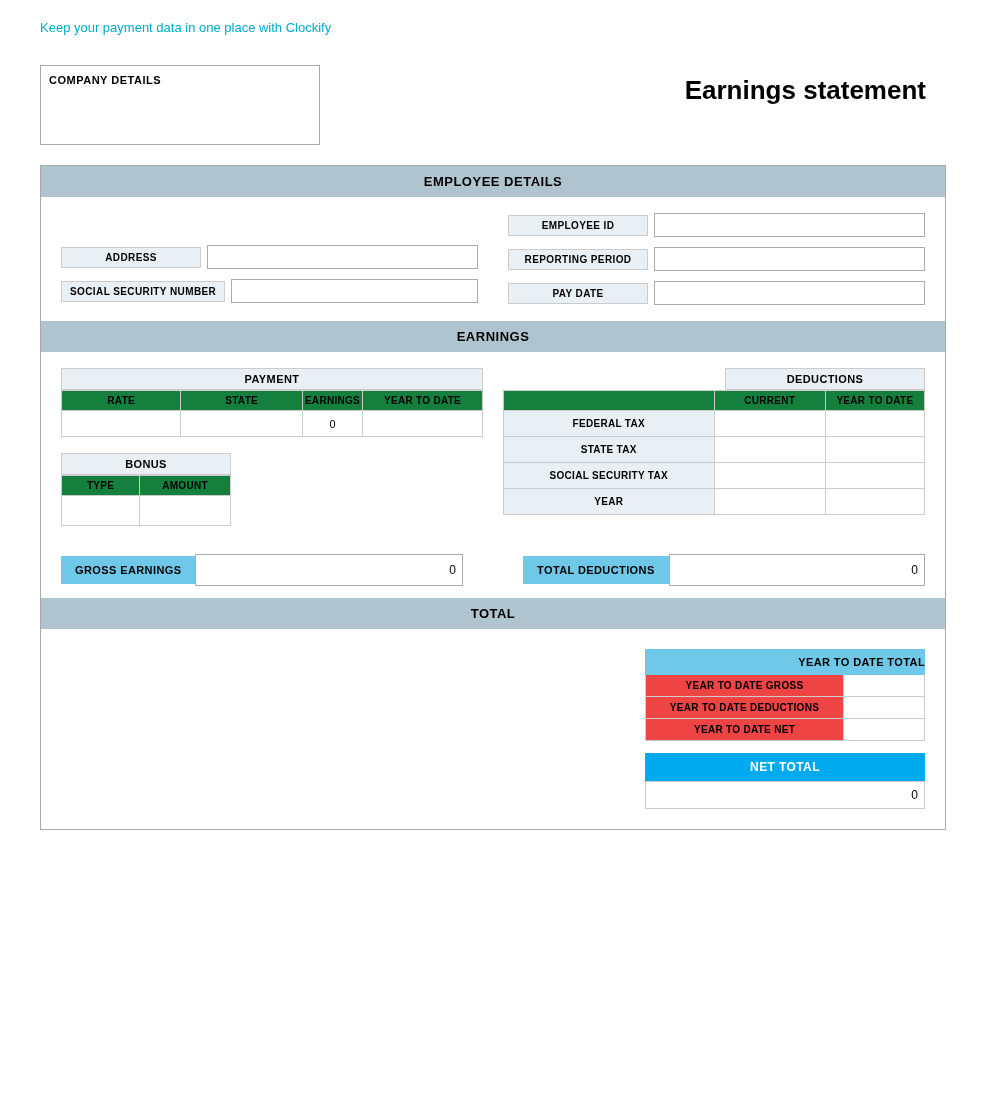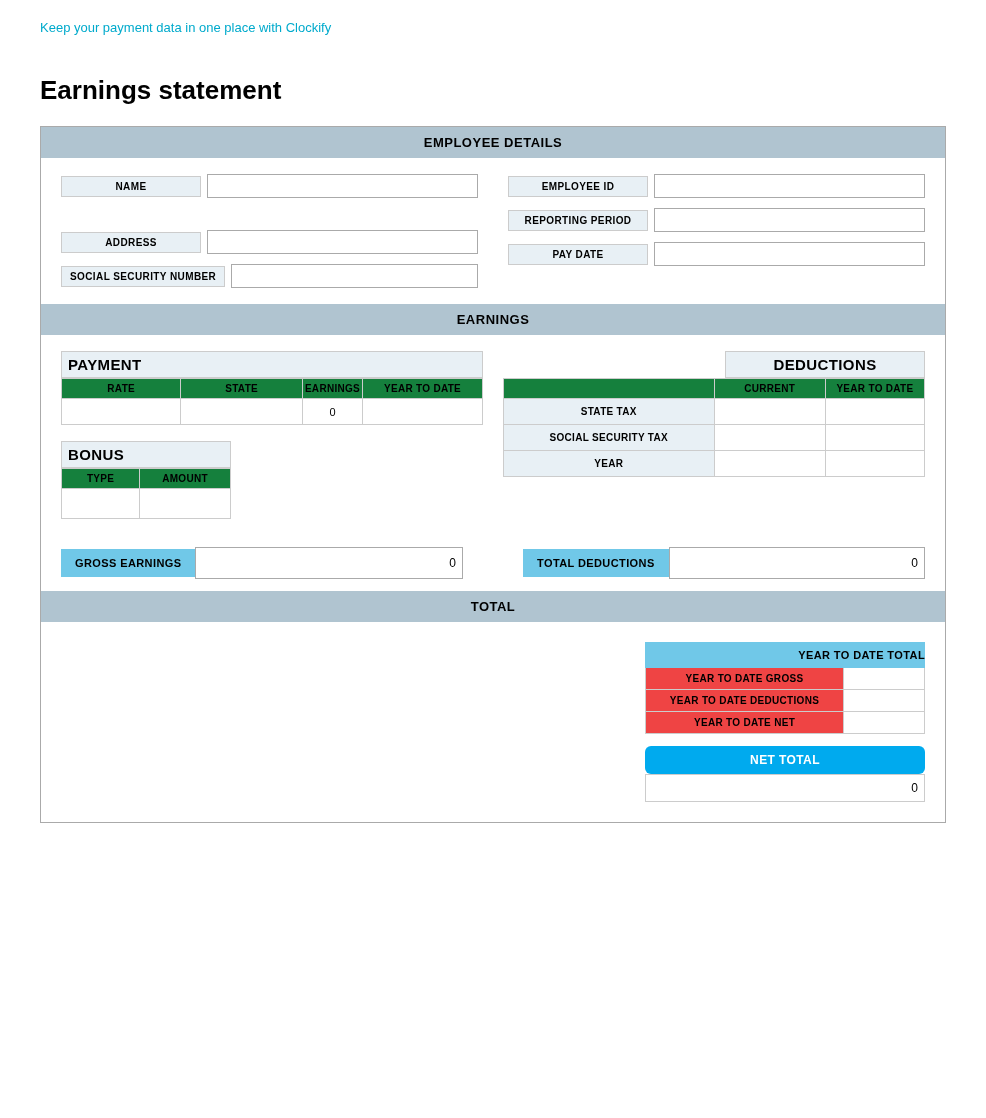--- a/index.html
+++ b/index.html
@@ -84,26 +84,27 @@
     .earnings-body {
       display: flex;
       gap: 20px;
       padding: 16px 20px;
     }
     
     .payment-side { flex: 1; }
     .deductions-side { flex: 1; display: flex; flex-direction: column; justify-content: flex-start; }
     
     .sub-section-label {
-      font-weight: bold;
-      font-size: 15px;
+      text-align: center;
+      font-weight: bold;
+      font-size: 11px;
       letter-spacing: 0.4px;
       background: #e8f0f5;
       border: 1px solid #ccc;
-      padding: 4px 6px;
+      padding: 4px 16px;
     }
     
     table { width: 100%; border-collapse: collapse; }
     th {
       background: #15803d;
       border: 1px solid #ccc;
       font-size: 10px;
       font-weight: bold;
       letter-spacing: 0.3px;
       text-align: center;
@@ -191,21 +192,20 @@
     }
     .net-total-header {
       background: #00aaee;
       color: #fff;
       text-align: center;
       font-weight: bold;
       font-size: 12px;
       letter-spacing: 0.4px;
       padding: 7px 0;
       margin-top: 12px;
-      border-radius: 6px;
     }
     .net-total-value {
       border: 1px solid #ccc;
       text-align: right;
       padding: 6px;
       font-size: 12px;
     }
 
     .ded-label-col {
       font-weight: bold;
@@ -220,34 +220,33 @@
 </head>
 <body>
 
 <div class="page">
 
   <div class="top-link">
     <a href="#">Keep your payment data in one place with Clockify</a>
   </div>
 
   <div class="header-section">
+    <div class="company-box">
+      <span class="company-box-label">COMPANY DETAILS</span>
+    </div>
     <div class="earnings-title">Earnings statement</div>
   </div>
 
   <div class="main-card">
 
     <div class="section-header">EMPLOYEE DETAILS</div>
     <div class="section-body">
       <div class="employee-grid">
 
         <div>
-          <div class="field-row" style="margin-bottom:10px;">
-            <div class="field-label">NAME</div>
-            <input class="field-input" type="text" value="" style="">
-          </div>
           <div class="field-row" style="margin-bottom:10px;margin-top:32px;">
             <div class="field-label">ADDRESS</div>
             <input class="field-input" type="text" value="" style="">
           </div>
           <div class="field-row">
             <div class="field-label">SOCIAL SECURITY NUMBER</div>
             <input class="field-input" type="text" value="" style="">
           </div>
         </div>
 
@@ -327,20 +326,25 @@
           <table style="width:100%;">
             <thead>
               <tr>
                 <th style="width:50%;"></th>
                 <th>CURRENT</th>
                 <th>YEAR TO DATE</th>
               </tr>
             </thead>
             <tbody>
               <tr>
+                <td class="ded-label-col">FEDERAL TAX</td>
+                <td><input style="border: none; width: 100%; text-align: center;" type="text" value=""></td>
+                <td><input style="border: none; width: 100%; text-align: center;" type="text" value=""></td>
+              </tr>
+              <tr>
                 <td class="ded-label-col">STATE TAX</td>
                 <td><input style="border: none; width: 100%; text-align: center;" type="text" value=""></td>
                 <td><input style="border: none; width: 100%; text-align: center;" type="text" value=""></td>
               </tr>
               <tr>
                 <td class="ded-label-col">SOCIAL SECURITY TAX</td>
                 <td><input style="border: none; width: 100%; text-align: center;" type="text" value=""></td>
                 <td><input style="border: none; width: 100%; text-align: center;" type="text" value=""></td>
               </tr>
               <tr>

